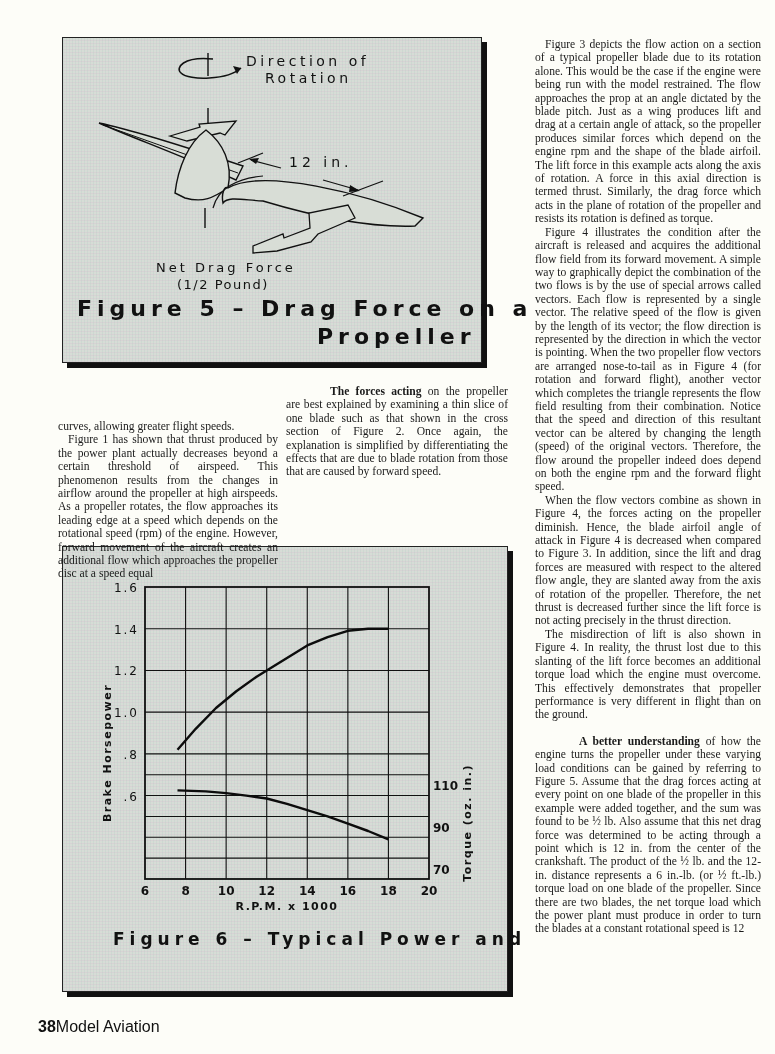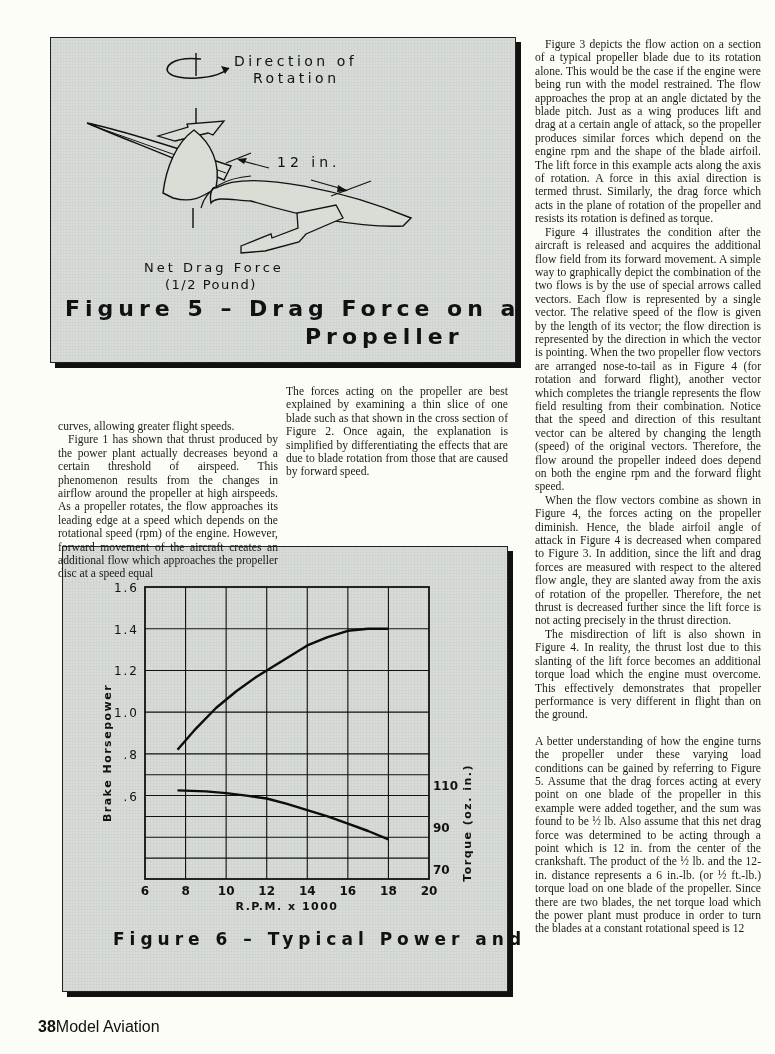--- a/index.html
+++ b/index.html
@@ -8,21 +8,21 @@
 
   .fig-box {
     position: absolute;
     background: #d7dcd6;
     border: 1.5px solid #222;
     box-shadow: 5px 5px 0 #111;
     background-image:
       repeating-linear-gradient(0deg, rgba(210,170,200,0.18) 0 1px, transparent 1px 3px),
       repeating-linear-gradient(90deg, rgba(160,200,190,0.18) 0 1px, transparent 1px 3px);
   }
-  #fig5 { left: 50px; top: 37px; width: 466px; height: 326px; }
+  #fig5 { left: 62px; top: 37px; width: 420px; height: 326px; }
   #fig6 { left: 62px; top: 546px; width: 446px; height: 446px; }
 
   .fig-caption {
     position: absolute;
     font-family: "DejaVu Sans", sans-serif;
     font-weight: 700;
     letter-spacing: 5px;
     color: #111;
     white-space: nowrap;
   }
@@ -30,21 +30,21 @@
   .col {
     position: absolute;
     font-size: 11.6px;
     line-height: 13.4px;
     text-align: justify;
     hyphens: manual;
   }
   .col p { text-indent: 10px; }
   .col p.noindent { text-indent: 0; }
   .col p.gap { margin-top: 13px; }
-  .col b { font-weight: normal; }
+  .col b { font-weight: bold; margin-left: 44px; }
 
   #col-right { left: 535px; top: 38px; width: 226px; }
   #col-left1 { left: 58px; top: 372px; width: 220px; margin-top: 48px; }
   #col-left2 { left: 286px; top: 372px; width: 222px; }
 
   #footer {
     position: absolute; left: 38px; top: 1018px;
     font-family: "Liberation Sans", sans-serif; font-size: 16px; color: #111;
   }
   #footer .pg { font-weight: bold; }

